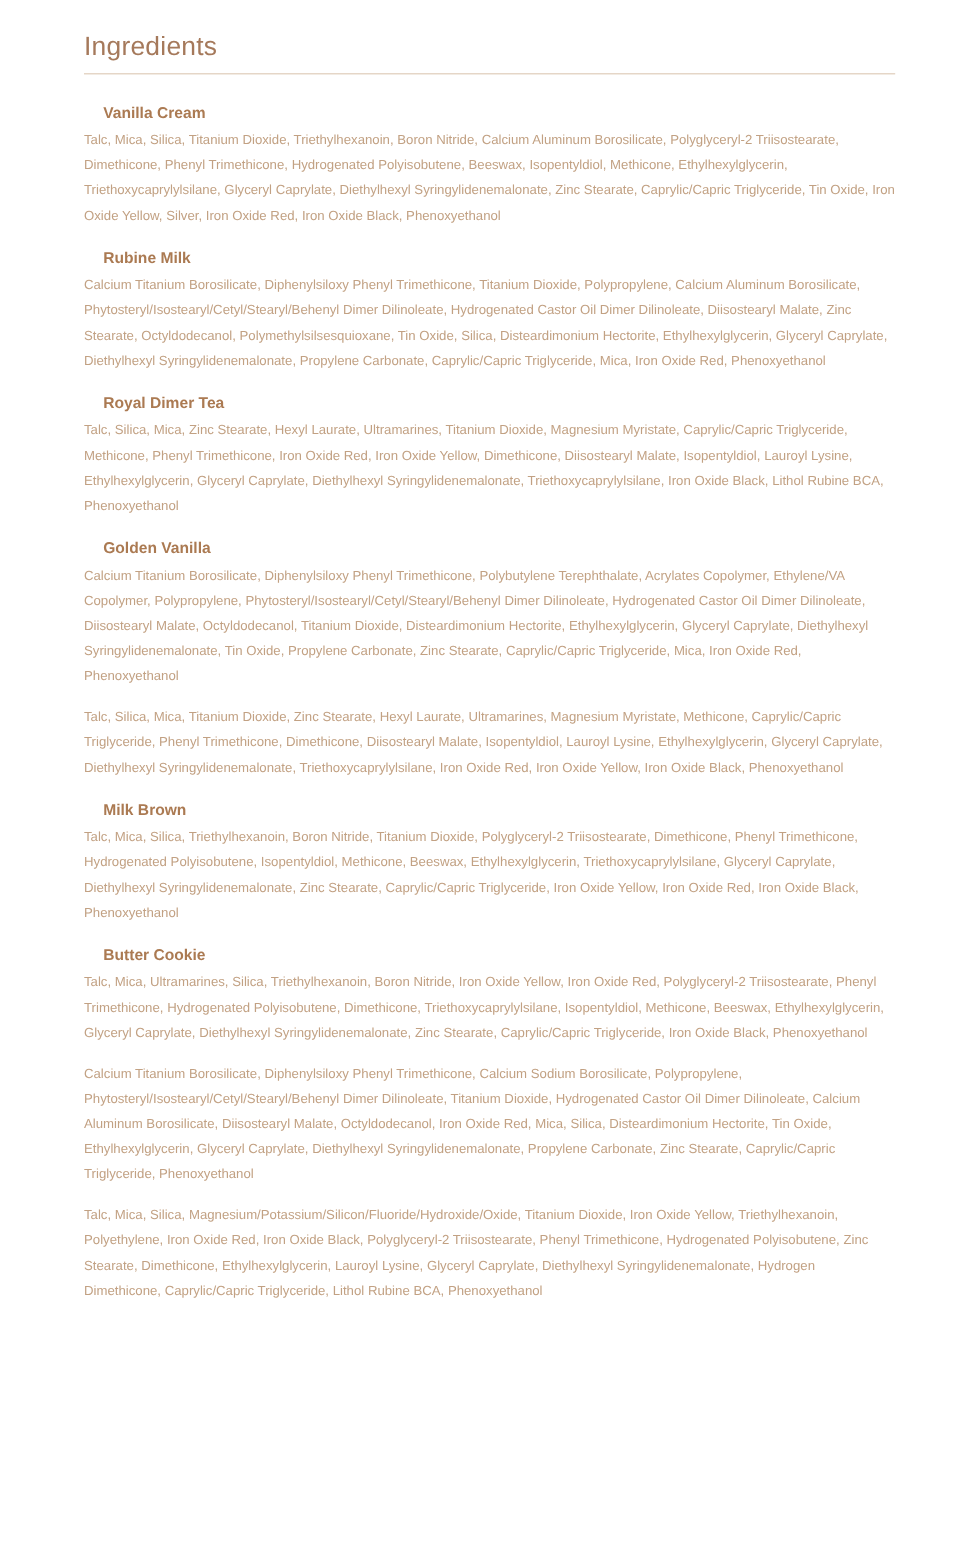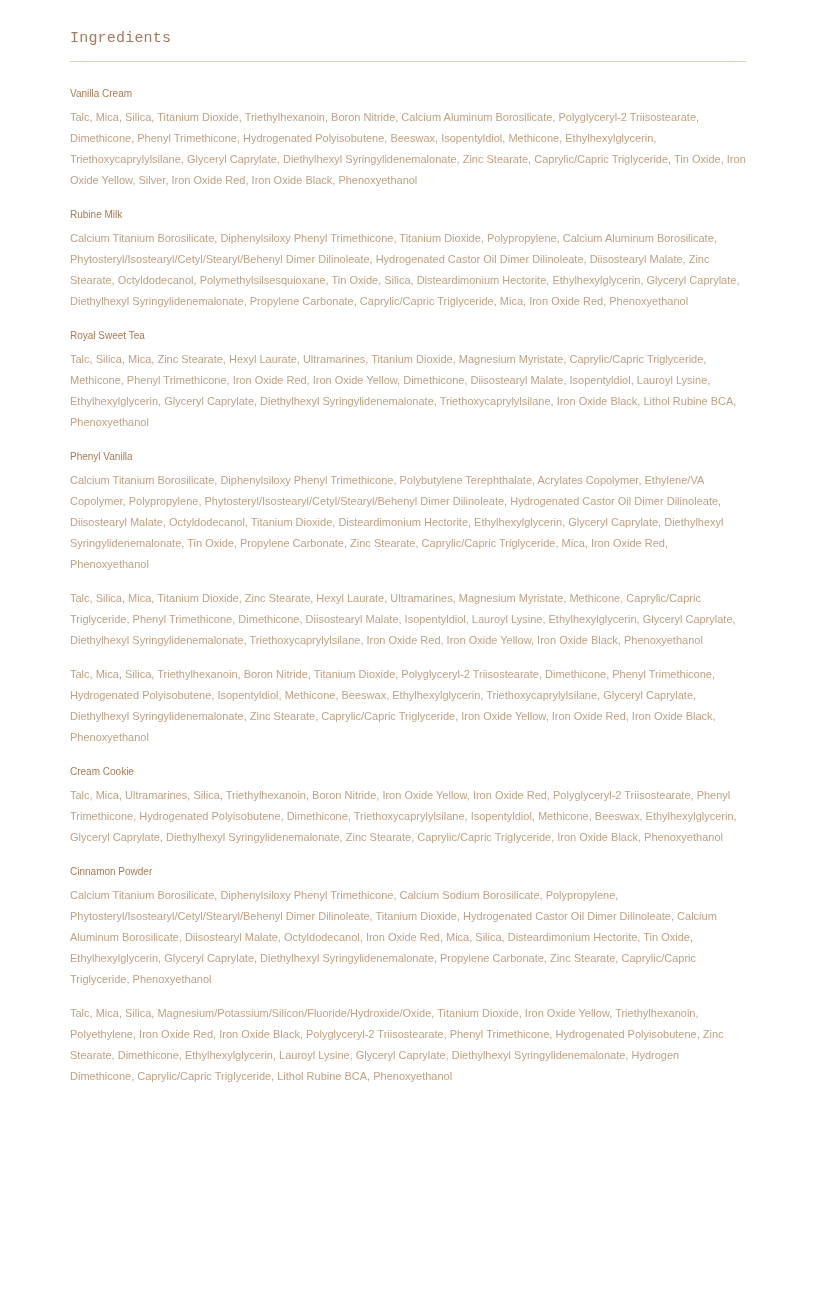--- a/index.html
+++ b/index.html
@@ -20,43 +20,42 @@
     height: 1300px;
     overflow: hidden;
     font-family: "Liberation Sans", "DejaVu Sans", sans-serif;
   }
   .container {
     padding: 24px 70px 0 70px;
     width: 816px;
   }
   h1.page-title {
     margin: 0;
-    font-size: 15px;
+    font-size: 22px;
     font-weight: 400;
     line-height: 30px;
     color: var(--heading);
     letter-spacing: 0.2px;
-    font-family: Liberation Mono, monospace;
   }
   hr.title-divider {
     border: none;
     border-top: 1px solid var(--divider);
     margin: 7px 0 0 0;
     height: 0;
   }
   .sections {
     margin-top: 21px;
   }
   section.ing-section {
     margin: 0 0 13px 0;
   }
   h2.section-title {
-    margin: 0 0 3px 0;
-    font-size: 10px;
-    font-weight: 400;
+    margin: 0 0 3px 16px;
+    font-size: 13px;
+    font-weight: 700;
     line-height: 21px;
     color: var(--section_title);
   }
   p.ingredient-list {
     margin: 0;
     font-size: 11px;
     font-weight: 400;
     line-height: 21px;
     color: var(--body_text);
   }
@@ -75,44 +74,44 @@
       <h2 class="section-title">Vanilla Cream</h2>
       <p class="ingredient-list">Talc, Mica, Silica, Titanium Dioxide, Triethylhexanoin, Boron Nitride, Calcium Aluminum Borosilicate, Polyglyceryl-2 Triisostearate, Dimethicone, Phenyl Trimethicone, Hydrogenated Polyisobutene, Beeswax, Isopentyldiol, Methicone, Ethylhexylglycerin, Triethoxycaprylylsilane, Glyceryl Caprylate, Diethylhexyl Syringylidenemalonate, Zinc Stearate, Caprylic/Capric Triglyceride, Tin Oxide, Iron Oxide Yellow, Silver, Iron Oxide Red, Iron Oxide Black, Phenoxyethanol</p>
     </section>
 
     <section class="ing-section">
       <h2 class="section-title">Rubine Milk</h2>
       <p class="ingredient-list">Calcium Titanium Borosilicate, Diphenylsiloxy Phenyl Trimethicone, Titanium Dioxide, Polypropylene, Calcium Aluminum Borosilicate, Phytosteryl/Isostearyl/Cetyl/Stearyl/Behenyl Dimer Dilinoleate, Hydrogenated Castor Oil Dimer Dilinoleate, Diisostearyl Malate, Zinc Stearate, Octyldodecanol, Polymethylsilsesquioxane, Tin Oxide, Silica, Disteardimonium Hectorite, Ethylhexylglycerin, Glyceryl Caprylate, Diethylhexyl Syringylidenemalonate, Propylene Carbonate, Caprylic/Capric Triglyceride, Mica, Iron Oxide Red, Phenoxyethanol</p>
     </section>
 
     <section class="ing-section">
-      <h2 class="section-title">Royal Sweet Tea</h2>
+      <h2 class="section-title">Royal Dimer Tea</h2>
       <p class="ingredient-list">Talc, Silica, Mica, Zinc Stearate, Hexyl Laurate, Ultramarines, Titanium Dioxide, Magnesium Myristate, Caprylic/Capric Triglyceride, Methicone, Phenyl Trimethicone, Iron Oxide Red, Iron Oxide Yellow, Dimethicone, Diisostearyl Malate, Isopentyldiol, Lauroyl Lysine, Ethylhexylglycerin, Glyceryl Caprylate, Diethylhexyl Syringylidenemalonate, Triethoxycaprylylsilane, Iron Oxide Black, Lithol Rubine BCA, Phenoxyethanol</p>
     </section>
 
     <section class="ing-section">
-      <h2 class="section-title">Phenyl Vanilla</h2>
+      <h2 class="section-title">Golden Vanilla</h2>
       <p class="ingredient-list">Calcium Titanium Borosilicate, Diphenylsiloxy Phenyl Trimethicone, Polybutylene Terephthalate, Acrylates Copolymer, Ethylene/VA Copolymer, Polypropylene, Phytosteryl/Isostearyl/Cetyl/Stearyl/Behenyl Dimer Dilinoleate, Hydrogenated Castor Oil Dimer Dilinoleate, Diisostearyl Malate, Octyldodecanol, Titanium Dioxide, Disteardimonium Hectorite, Ethylhexylglycerin, Glyceryl Caprylate, Diethylhexyl Syringylidenemalonate, Tin Oxide, Propylene Carbonate, Zinc Stearate, Caprylic/Capric Triglyceride, Mica, Iron Oxide Red, Phenoxyethanol</p>
     </section>
 
     <section class="ing-section">
       <p class="ingredient-list">Talc, Silica, Mica, Titanium Dioxide, Zinc Stearate, Hexyl Laurate, Ultramarines, Magnesium Myristate, Methicone, Caprylic/Capric Triglyceride, Phenyl Trimethicone, Dimethicone, Diisostearyl Malate, Isopentyldiol, Lauroyl Lysine, Ethylhexylglycerin, Glyceryl Caprylate, Diethylhexyl Syringylidenemalonate, Triethoxycaprylylsilane, Iron Oxide Red, Iron Oxide Yellow, Iron Oxide Black, Phenoxyethanol</p>
     </section>
 
     <section class="ing-section">
+      <h2 class="section-title">Milk Brown</h2>
       <p class="ingredient-list">Talc, Mica, Silica, Triethylhexanoin, Boron Nitride, Titanium Dioxide, Polyglyceryl-2 Triisostearate, Dimethicone, Phenyl Trimethicone, Hydrogenated Polyisobutene, Isopentyldiol, Methicone, Beeswax, Ethylhexylglycerin, Triethoxycaprylylsilane, Glyceryl Caprylate, Diethylhexyl Syringylidenemalonate, Zinc Stearate, Caprylic/Capric Triglyceride, Iron Oxide Yellow, Iron Oxide Red, Iron Oxide Black, Phenoxyethanol</p>
     </section>
 
     <section class="ing-section">
-      <h2 class="section-title">Cream Cookie</h2>
+      <h2 class="section-title">Butter Cookie</h2>
       <p class="ingredient-list">Talc, Mica, Ultramarines, Silica, Triethylhexanoin, Boron Nitride, Iron Oxide Yellow, Iron Oxide Red, Polyglyceryl-2 Triisostearate, Phenyl Trimethicone, Hydrogenated Polyisobutene, Dimethicone, Triethoxycaprylylsilane, Isopentyldiol, Methicone, Beeswax, Ethylhexylglycerin, Glyceryl Caprylate, Diethylhexyl Syringylidenemalonate, Zinc Stearate, Caprylic/Capric Triglyceride, Iron Oxide Black, Phenoxyethanol</p>
     </section>
 
     <section class="ing-section">
-      <h2 class="section-title">Cinnamon Powder</h2>
       <p class="ingredient-list">Calcium Titanium Borosilicate, Diphenylsiloxy Phenyl Trimethicone, Calcium Sodium Borosilicate, Polypropylene, Phytosteryl/Isostearyl/Cetyl/Stearyl/Behenyl Dimer Dilinoleate, Titanium Dioxide, Hydrogenated Castor Oil Dimer Dilinoleate, Calcium Aluminum Borosilicate, Diisostearyl Malate, Octyldodecanol, Iron Oxide Red, Mica, Silica, Disteardimonium Hectorite, Tin Oxide, Ethylhexylglycerin, Glyceryl Caprylate, Diethylhexyl Syringylidenemalonate, Propylene Carbonate, Zinc Stearate, Caprylic/Capric Triglyceride, Phenoxyethanol</p>
     </section>
 
     <section class="ing-section">
       <p class="ingredient-list">Talc, Mica, Silica, Magnesium/Potassium/Silicon/Fluoride/Hydroxide/Oxide, Titanium Dioxide, Iron Oxide Yellow, Triethylhexanoin, Polyethylene, Iron Oxide Red, Iron Oxide Black, Polyglyceryl-2 Triisostearate, Phenyl Trimethicone, Hydrogenated Polyisobutene, Zinc Stearate, Dimethicone, Ethylhexylglycerin, Lauroyl Lysine, Glyceryl Caprylate, Diethylhexyl Syringylidenemalonate, Hydrogen Dimethicone, Caprylic/Capric Triglyceride, Lithol Rubine BCA, Phenoxyethanol</p>
     </section>
 
   </div>
 </div>
 

